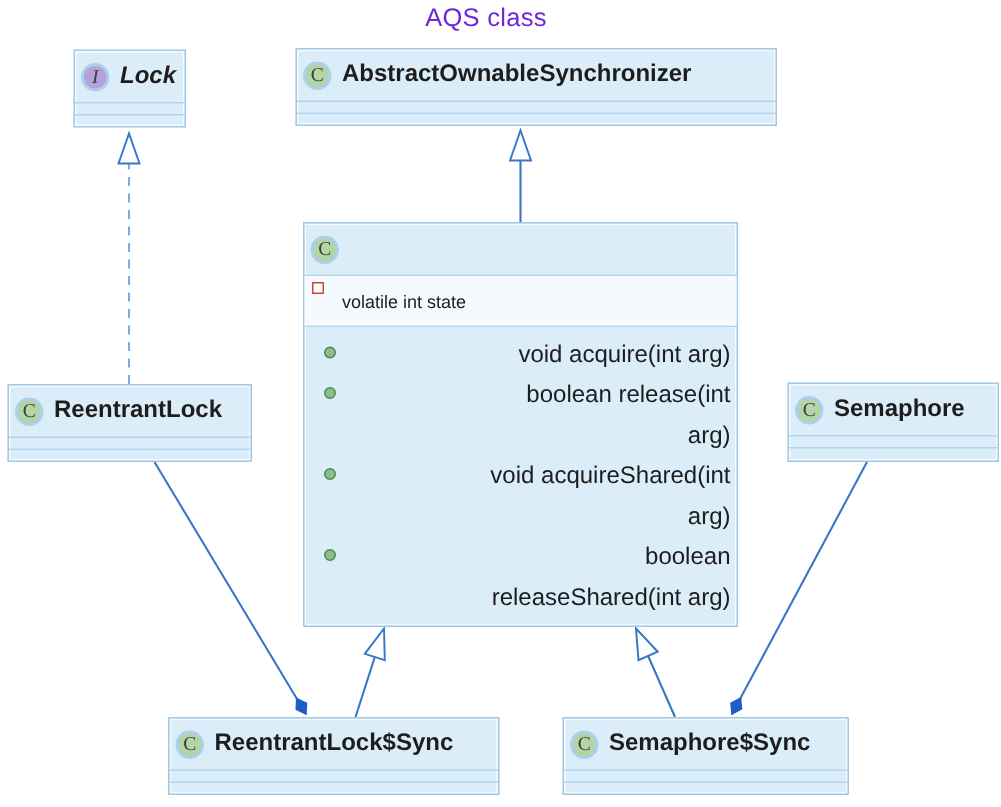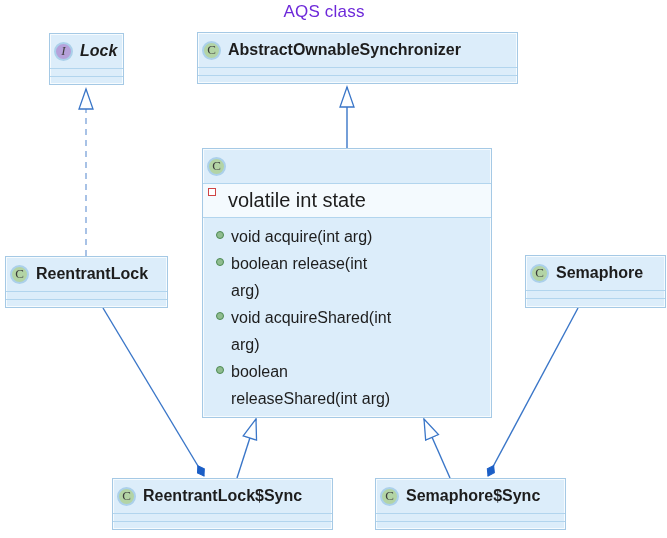--- a/index.html
+++ b/index.html
@@ -37,24 +37,24 @@
   .field-row{
     position:relative;height:33px;flex:0 0 33px;
     border-top:1px solid var(--separator,#b2d5ee);
     background:var(--field-row-fill,#f4fafe);
     display:flex;align-items:center;
   }
   .field-icon{
     position:absolute;left:5px;top:4px;width:6px;height:6px;
     border:1.5px solid var(--field-icon,#cf4545);background:#fff;
   }
-  .field-text{margin-left:25px;font-size:20px;}
+  .field-text{margin-left:25px;font-size:12px;}
   .methods{
     flex:1 1 auto;border-top:1px solid var(--separator,#b2d5ee);
-    padding:5px 4px 0 8px;box-sizing:border-box;overflow:hidden;
+    padding:5px 4px 0 8px;box-sizing:border-box;overflow:hidden;text-align:right;
   }
   .member{position:relative;padding-left:20px;}
   .member-text{font-size:16px;line-height:27px;white-space:pre-line;}
   .method-icon{
     position:absolute;left:5px;top:8px;width:8px;height:8px;border-radius:50%;
     background:var(--method-icon,#8fbc8f);border:1.5px solid #4c8a52;box-sizing:border-box;
   }
   .edges{position:absolute;left:0;top:0;pointer-events:none;}
   .edge{stroke:var(--line,#3a76c8);stroke-width:1.4;fill:none;}
   .edge.dashed{stroke:var(--dashed-line,#84a9dc);stroke-dasharray:6 5;}

